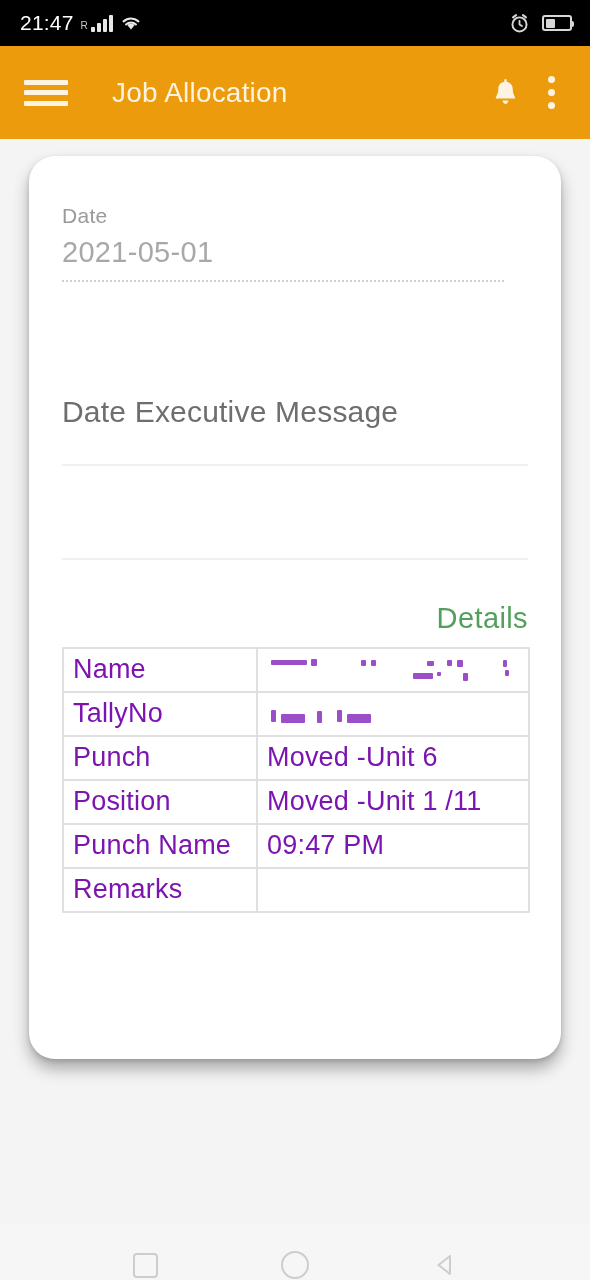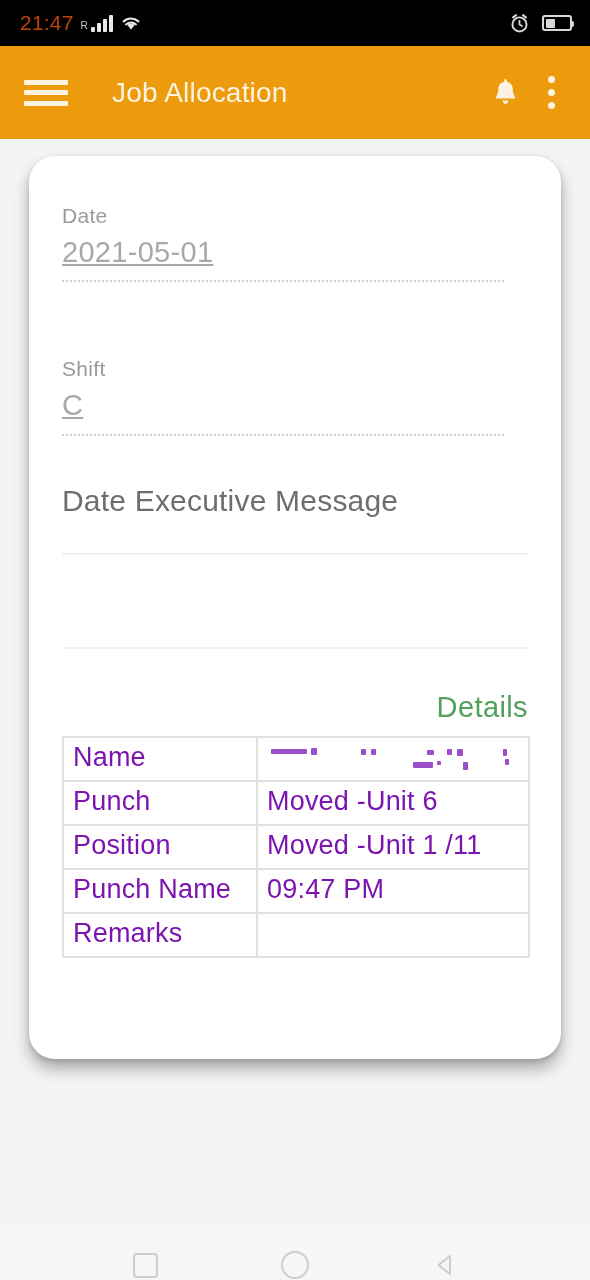--- a/index.html
+++ b/index.html
@@ -28,21 +28,21 @@
   }
   .status-left {
     display: flex;
     align-items: center;
     gap: 7px;
   }
   .status-clock {
     font-size: 21px;
     font-weight: 500;
     letter-spacing: 0.2px;
-    color: #c2410c;
+    color: #ffffff;
   }
   .roam-letter {
     font-size: 10px;
     color: #c9c9c9;
     align-self: flex-end;
     margin-bottom: 4px;
     margin-right: -4px;
   }
   .signal-bars {
     display: flex;
@@ -178,21 +178,20 @@
     color: #9a9a9a;
     letter-spacing: 0.3px;
   }
   .field-value {
     font-size: 29px;
     color: #a8a8a8;
     letter-spacing: 0.3px;
     margin-top: 8px;
     padding-bottom: 11px;
     line-height: 1.15;
-    text-decoration: underline;
   }
   .dotted-rule {
     border-bottom: 2px dotted #cfcfcf;
     width: 442px;
   }
   .field-gap { height: 65px; }
 
   
   .msg-heading {
     font-size: 30px;
@@ -342,25 +341,20 @@
   <div class="card">
 
     <div class="field">
       <div class="field-label">Date</div>
       <div class="field-value">2021-05-01</div>
       <div class="dotted-rule"></div>
     </div>
 
     <div class="field-gap"></div>
 
-    <div class="field">
-      <div class="field-label">Shift</div>
-      <div class="field-value">C</div>
-      <div class="dotted-rule"></div>
-    </div>
 
     <div class="msg-heading">Date Executive Message</div>
     <div class="msg-box"></div>
 
     <div class="details-title">Details</div>
 
     <table class="details-table">
       <tbody>
         <tr>
           <td class="cell-key">Name</td>
@@ -375,20 +369,32 @@
               <span style="left:190px;top:6px;  width:6px;  height:7px;"></span>
               <span style="left:236px;top:6px;  width:4px;  height:7px;"></span>
               <span style="left:146px;top:19px; width:20px; height:6px;"></span>
               <span style="left:170px;top:18px; width:4px;  height:4px;"></span>
               <span style="left:196px;top:19px; width:5px;  height:8px;"></span>
               <span style="left:238px;top:16px; width:4px;  height:6px;"></span>
             </span>
           </td>
         </tr>
         <tr>
+          <td class="cell-key">TallyNo</td>
+          <td class="cell-val">
+            <span class="redacted">
+              <span style="left:4px;  top:12px; width:5px;  height:12px;"></span>
+              <span style="left:14px; top:16px; width:24px; height:9px;"></span>
+              <span style="left:50px; top:13px; width:5px;  height:12px;"></span>
+              <span style="left:70px; top:12px; width:5px;  height:12px;"></span>
+              <span style="left:80px; top:16px; width:24px; height:9px;"></span>
+            </span>
+          </td>
+        </tr>
+        <tr>
           <td class="cell-key">Punch</td>
           <td class="cell-val">Moved -Unit 6</td>
         </tr>
         <tr>
           <td class="cell-key">Position</td>
           <td class="cell-val">Moved -Unit 1 /11</td>
         </tr>
         <tr>
           <td class="cell-key">Punch Name</td>
           <td class="cell-val">09:47 PM</td>

